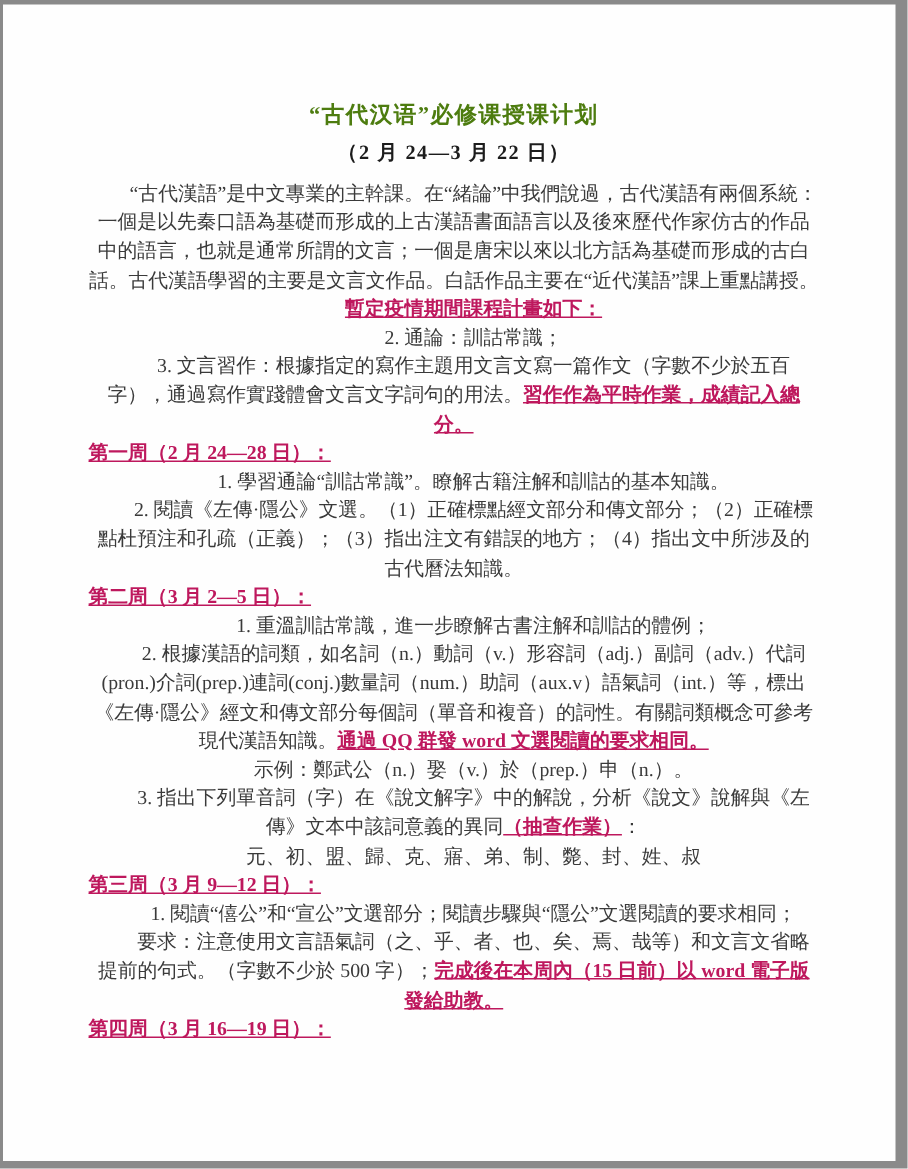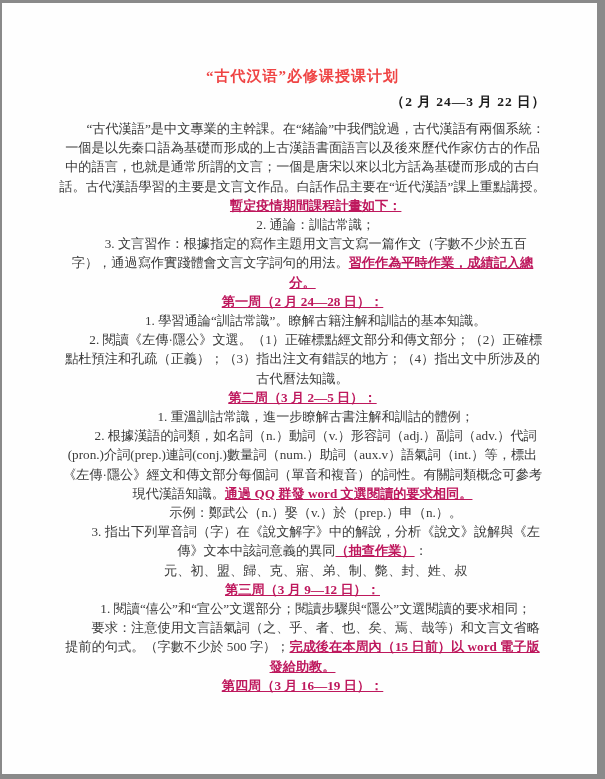--- a/index.html
+++ b/index.html
@@ -15,40 +15,39 @@
     top:3px;left:2px;right:8px;bottom:5px;
     background:#fefefe;
     box-sizing:border-box;
     padding:64px 51px 30px 57px;
     color:#3a3a3a;
   }
   .title{
     text-align:center;
     font-weight:bold;
     font-size:15px;
-    color:#ef4444;
+    color:#4d7c0f;
     margin:0 0 7px 0;
     letter-spacing:1px;
   }
   .subtitle{
-    text-align:right;
+    text-align:center;
     font-weight:bold;
     font-size:13.5px;
     color:#1c1c1c;
     margin:0 0 8px 0;
     letter-spacing:1px;
   }
   .doc-body{font-size:13.2px;line-height:19.2px;}
   .doc-body p{margin:0;}
   .para,.item{text-indent:2em;text-align:center;}
   .heading{
     text-indent:0;
     font-weight:bold;
     color:#161616;
-    text-align:center;
   }
   .b{font-weight:bold;color:#be185d;text-decoration:underline;}
 </style>
 </head>
 <body>
 
 <div class="page">
   <p class="title">“古代汉语”必修课授课计划</p>
   <p class="subtitle">（2 月 24—3 月 22 日）</p>
   <div class="doc-body">

